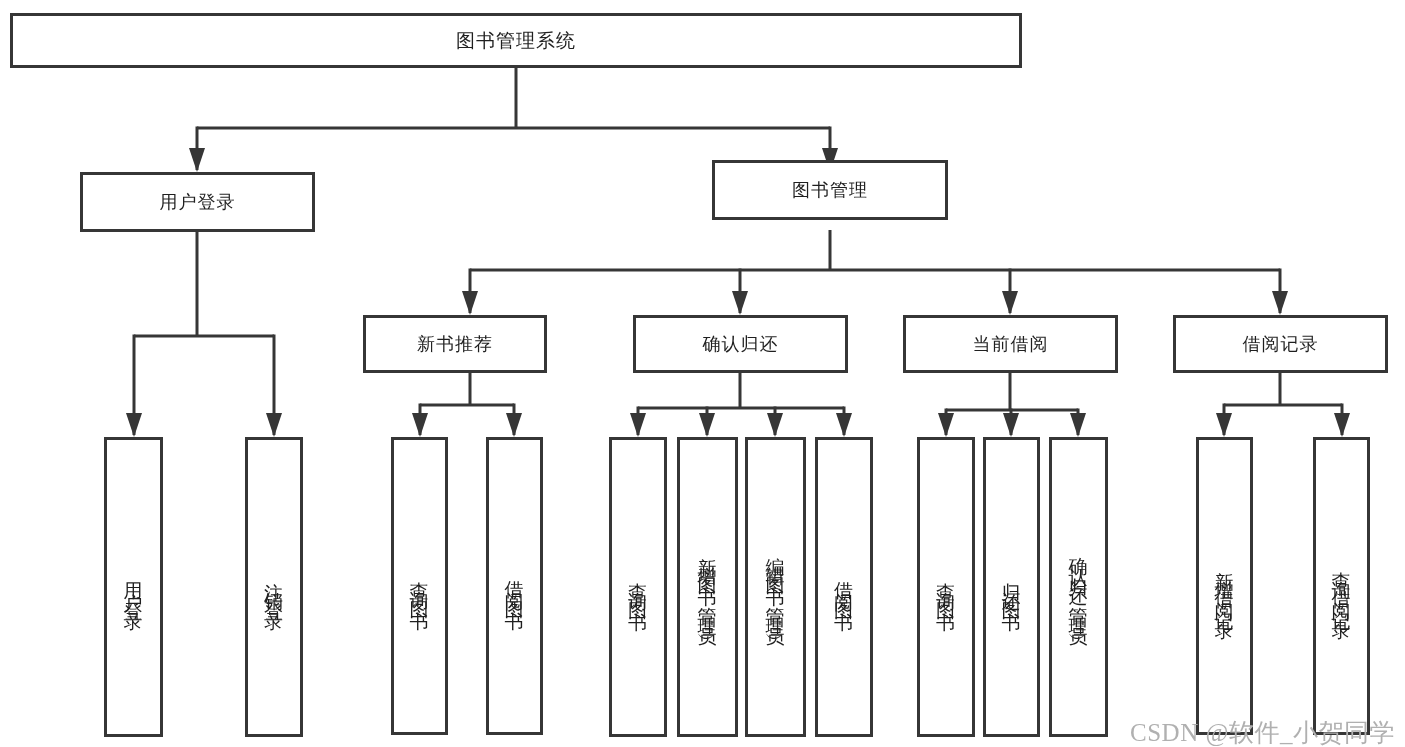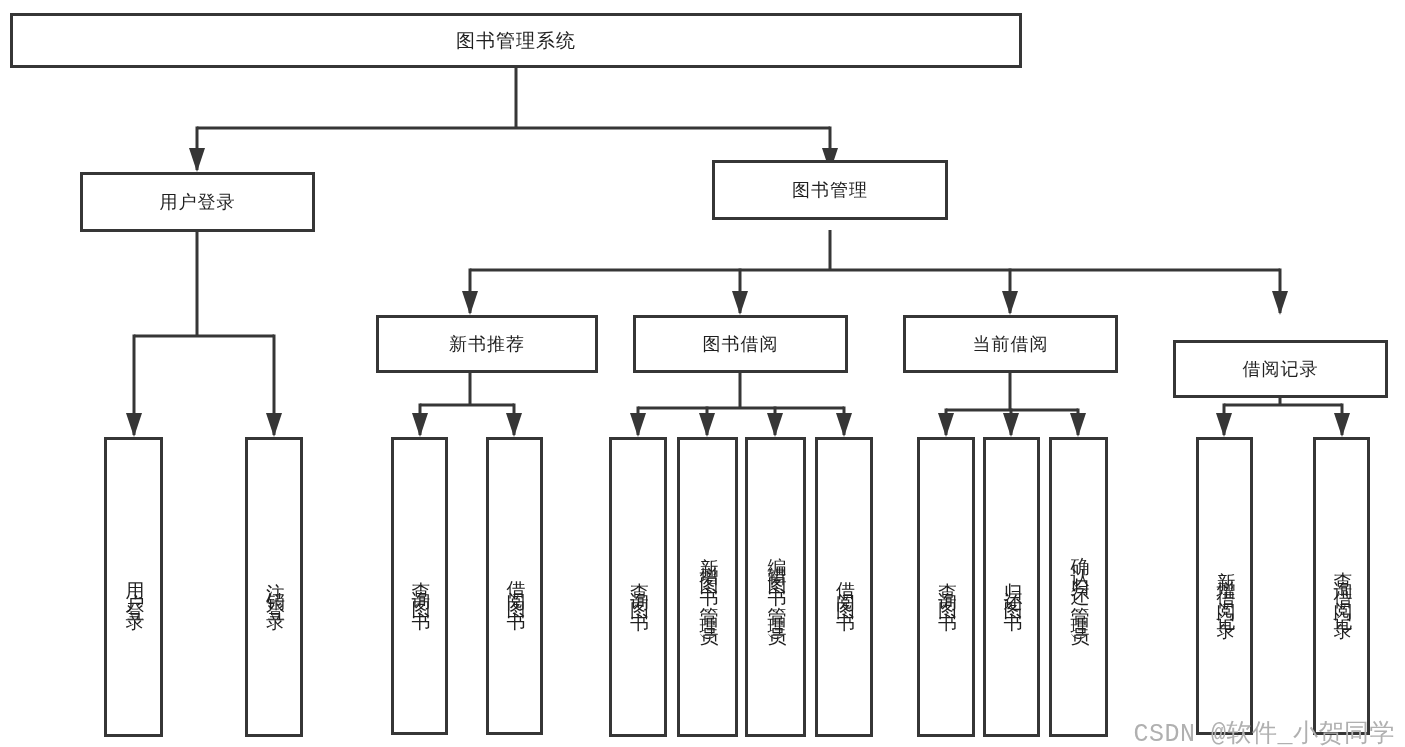--- a/index.html
+++ b/index.html
@@ -6,21 +6,21 @@
     --line:#363636;
     --text:#1f1f1f;
     --watermark:#b0b0b0;
     --background:#ffffff;
   }
   html,body{margin:0;padding:0;background:var(--background);}
   .canvas{
     position:relative;
     width:1405px;height:747px;
     background:var(--background);
-    font-family:Liberation Mono, monospace;
+    font-family:Liberation Serif, serif;
     overflow:hidden;
   }
   .wires{position:absolute;left:0;top:0;z-index:1;}
   .wires path.wire, .wires line.wire{
     stroke:var(--line);stroke-width:3;fill:none;
   }
   .wires .arrowfill{fill:var(--line);}
   .node{
     position:absolute;
     border:3px solid var(--line);
@@ -116,30 +116,30 @@
     <span class="h-label">图书管理系统</span>
   </div>
 
   <div class="node" style="left:80px;top:172px;width:235px;height:60px;">
     <span class="h-label">用户登录</span>
   </div>
   <div class="node" style="left:712px;top:160px;width:236px;height:60px;">
     <span class="h-label">图书管理</span>
   </div>
 
-  <div class="node" style="left:376px;top:315px;width:222px;height:58px;">
+  <div class="node" style="left:363px;top:315px;width:184px;height:58px;">
     <span class="h-label">新书推荐</span>
   </div>
   <div class="node" style="left:633px;top:315px;width:215px;height:58px;">
-    <span class="h-label">图书借阅</span>
+    <span class="h-label">确认归还</span>
   </div>
   <div class="node" style="left:903px;top:315px;width:215px;height:58px;">
     <span class="h-label">当前借阅</span>
   </div>
-  <div class="node" style="left:1173px;top:315px;width:215px;height:58px;margin-top:25px;">
+  <div class="node" style="left:1173px;top:315px;width:215px;height:58px;">
     <span class="h-label">借阅记录</span>
   </div>
 
   <div class="node" style="left:104px;top:437px;width:59px;height:300px;">
     <span class="v-label">用户登录</span>
   </div>
   <div class="node" style="left:245px;top:437px;width:58px;height:300px;">
     <span class="v-label">注销登录</span>
   </div>
 

